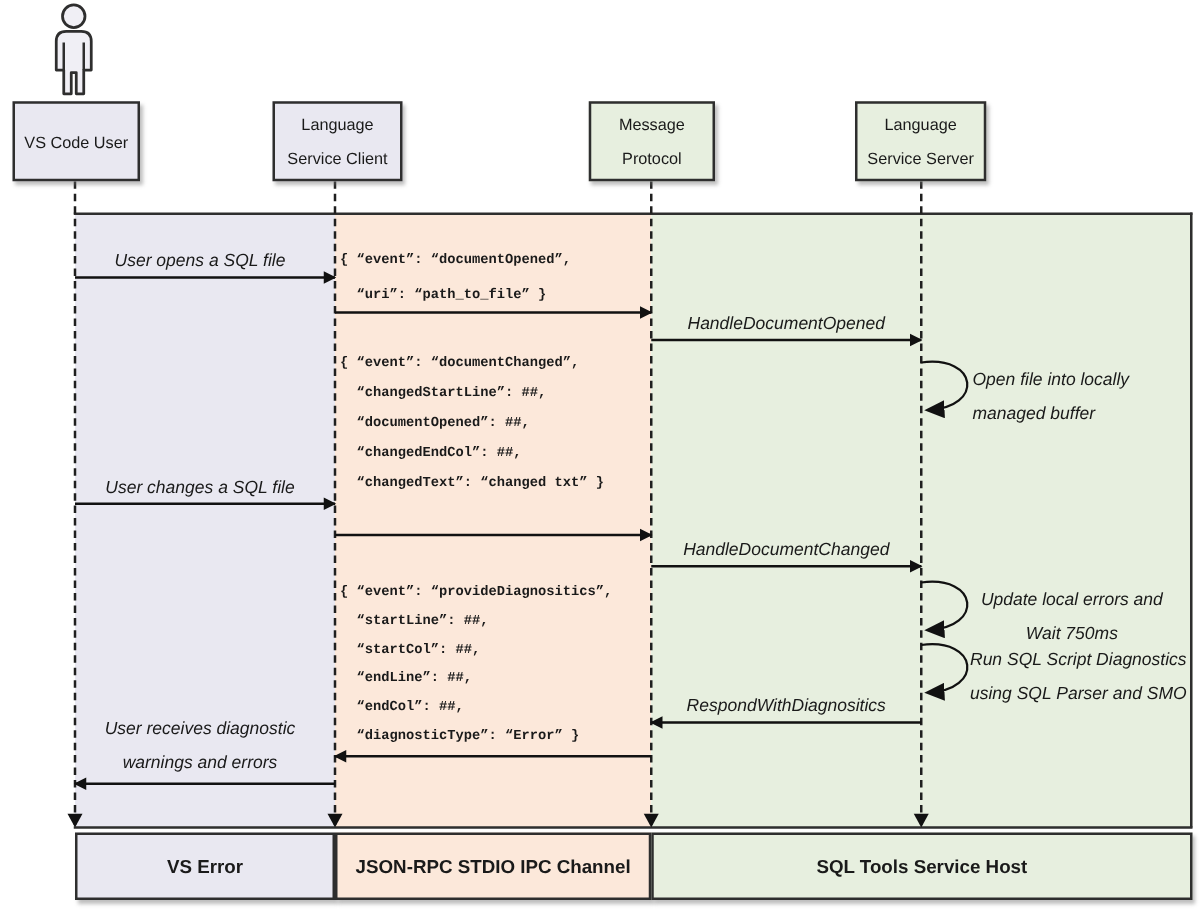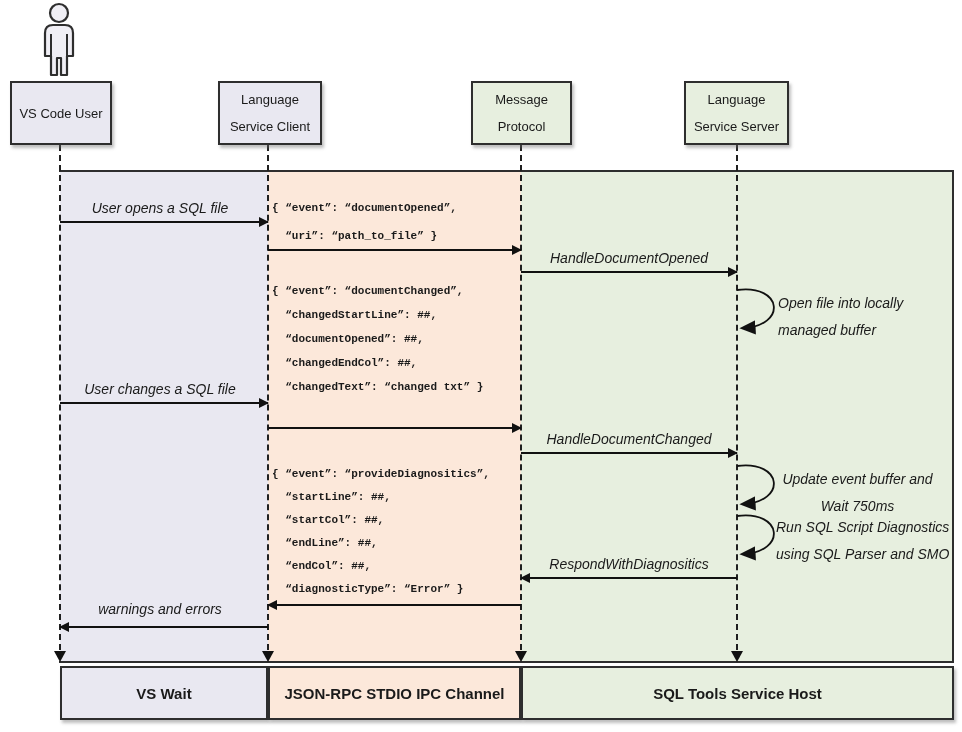--- a/index.html
+++ b/index.html
@@ -100,20 +100,21 @@
     </div>
   <div class="arrow" style="left:268px;top:604px;width:253px;">
       <span class="head-l"></span>
     </div>
   <div class="arrow" style="left:60px;top:626px;width:208px;">
       <span class="head-l"></span>
     </div>
 
   <div class="msg-label" style="left:62px;top:200px;width:196px;">User opens a SQL file</div>
   <div class="msg-label" style="left:62px;top:381px;width:196px;">User changes a SQL file</div>
+  <div class="msg-label" style="left:62px;top:574px;width:196px;">User receives diagnostic</div>
   <div class="msg-label" style="left:62px;top:601px;width:196px;">warnings and errors</div>
   <div class="msg-label" style="left:527px;top:250px;width:204px;">HandleDocumentOpened</div>
   <div class="msg-label" style="left:527px;top:431px;width:204px;">HandleDocumentChanged</div>
   <div class="msg-label" style="left:527px;top:556px;width:204px;">RespondWithDiagnositics</div>
 
   <svg class="loop-svg" style="left:735px;top:284px;" width="60" height="50" viewBox="0 0 60 50">
     <defs>
         <marker id="m1" markerWidth="9" markerHeight="8" refX="7" refY="4" orient="auto">
           <path d="M0,0 L9,4 L0,8 Z" fill="#111"></path>
         </marker>
@@ -132,21 +133,21 @@
     <defs>
         <marker id="m3" markerWidth="9" markerHeight="8" refX="7" refY="4" orient="auto">
           <path d="M0,0 L9,4 L0,8 Z" fill="#111"></path>
         </marker>
       </defs>
     <path d="M2,6 C48,0 52,42 8,44" fill="none" stroke="#111" stroke-width="1.8" marker-end="url(#m3)"></path>
   </svg>
 
   <div class="note" style="left:778px;top:295px;">Open file into locally</div>
   <div class="note" style="left:778px;top:322px;">managed buffer</div>
-  <div class="note" style="left:770px;top:471px;width:175px;text-align:center;">Update event buffer and</div>
+  <div class="note" style="left:770px;top:471px;width:175px;text-align:center;">Update local errors and</div>
   <div class="note" style="left:770px;top:498px;width:175px;text-align:center;">Wait 750ms</div>
   <div class="note" style="left:776px;top:519px;">Run SQL Script Diagnostics</div>
   <div class="note" style="left:776px;top:546px;">using SQL Parser and SMO</div>
 
   <div class="payload" style="left:272px;top:194px;line-height:28px;">
     <div>{ “event”: “documentOpened”,</div>
     <div>  “uri”: “path_to_file” }</div>
   </div>
   <div class="payload" style="left:272px;top:279px;line-height:24px;">
     <div>{ “event”: “documentChanged”,</div>
@@ -158,21 +159,21 @@
   <div class="payload" style="left:272px;top:463px;line-height:23px;">
     <div>{ “event”: “provideDiagnositics”,</div>
     <div>  “startLine”: ##,</div>
     <div>  “startCol”: ##,</div>
     <div>  “endLine”: ##,</div>
     <div>  “endCol”: ##,</div>
     <div>  “diagnosticType”: “Error” }</div>
   </div>
 
   <div class="lane-box band-lavender" style="left:60px;width:208px;">
-    <span>VS Wait</span>
+    <span>VS Error</span>
   </div>
   <div class="lane-box band-peach" style="left:268px;width:253px;">
     <span>JSON-RPC STDIO IPC Channel</span>
   </div>
   <div class="lane-box band-green" style="left:521px;width:433px;">
     <span>SQL Tools Service Host</span>
   </div>
 
 </div>
 

